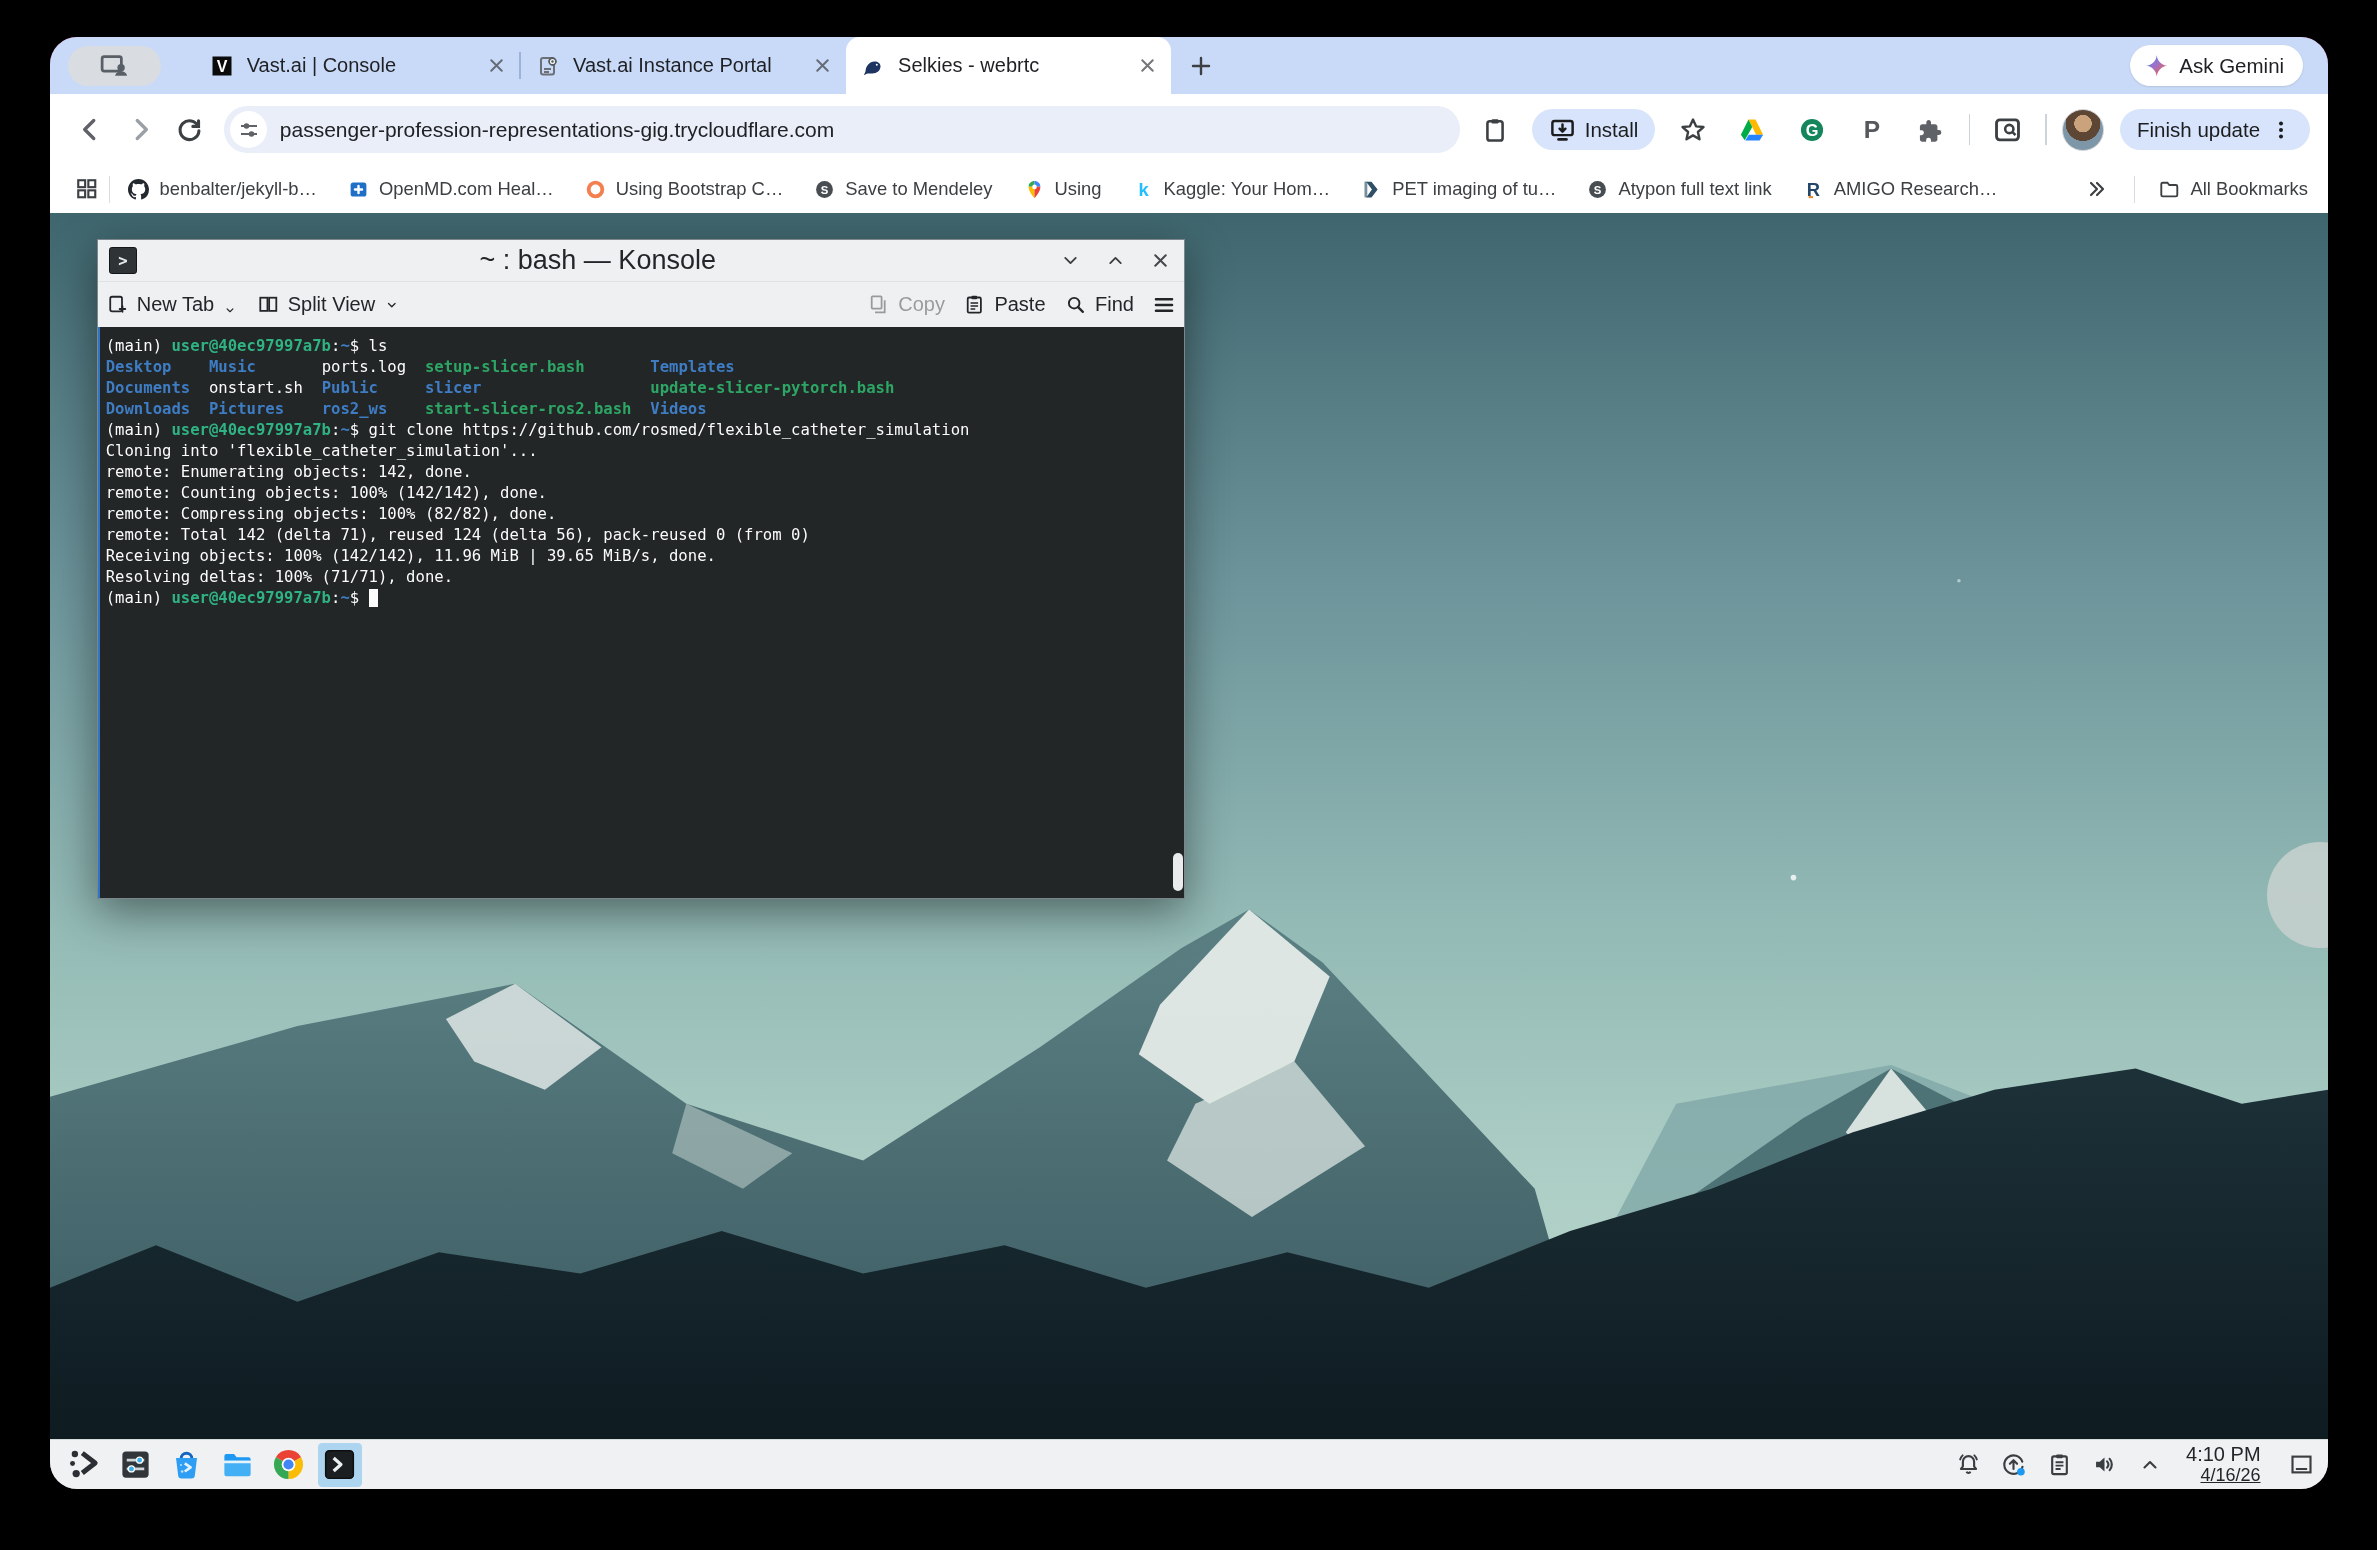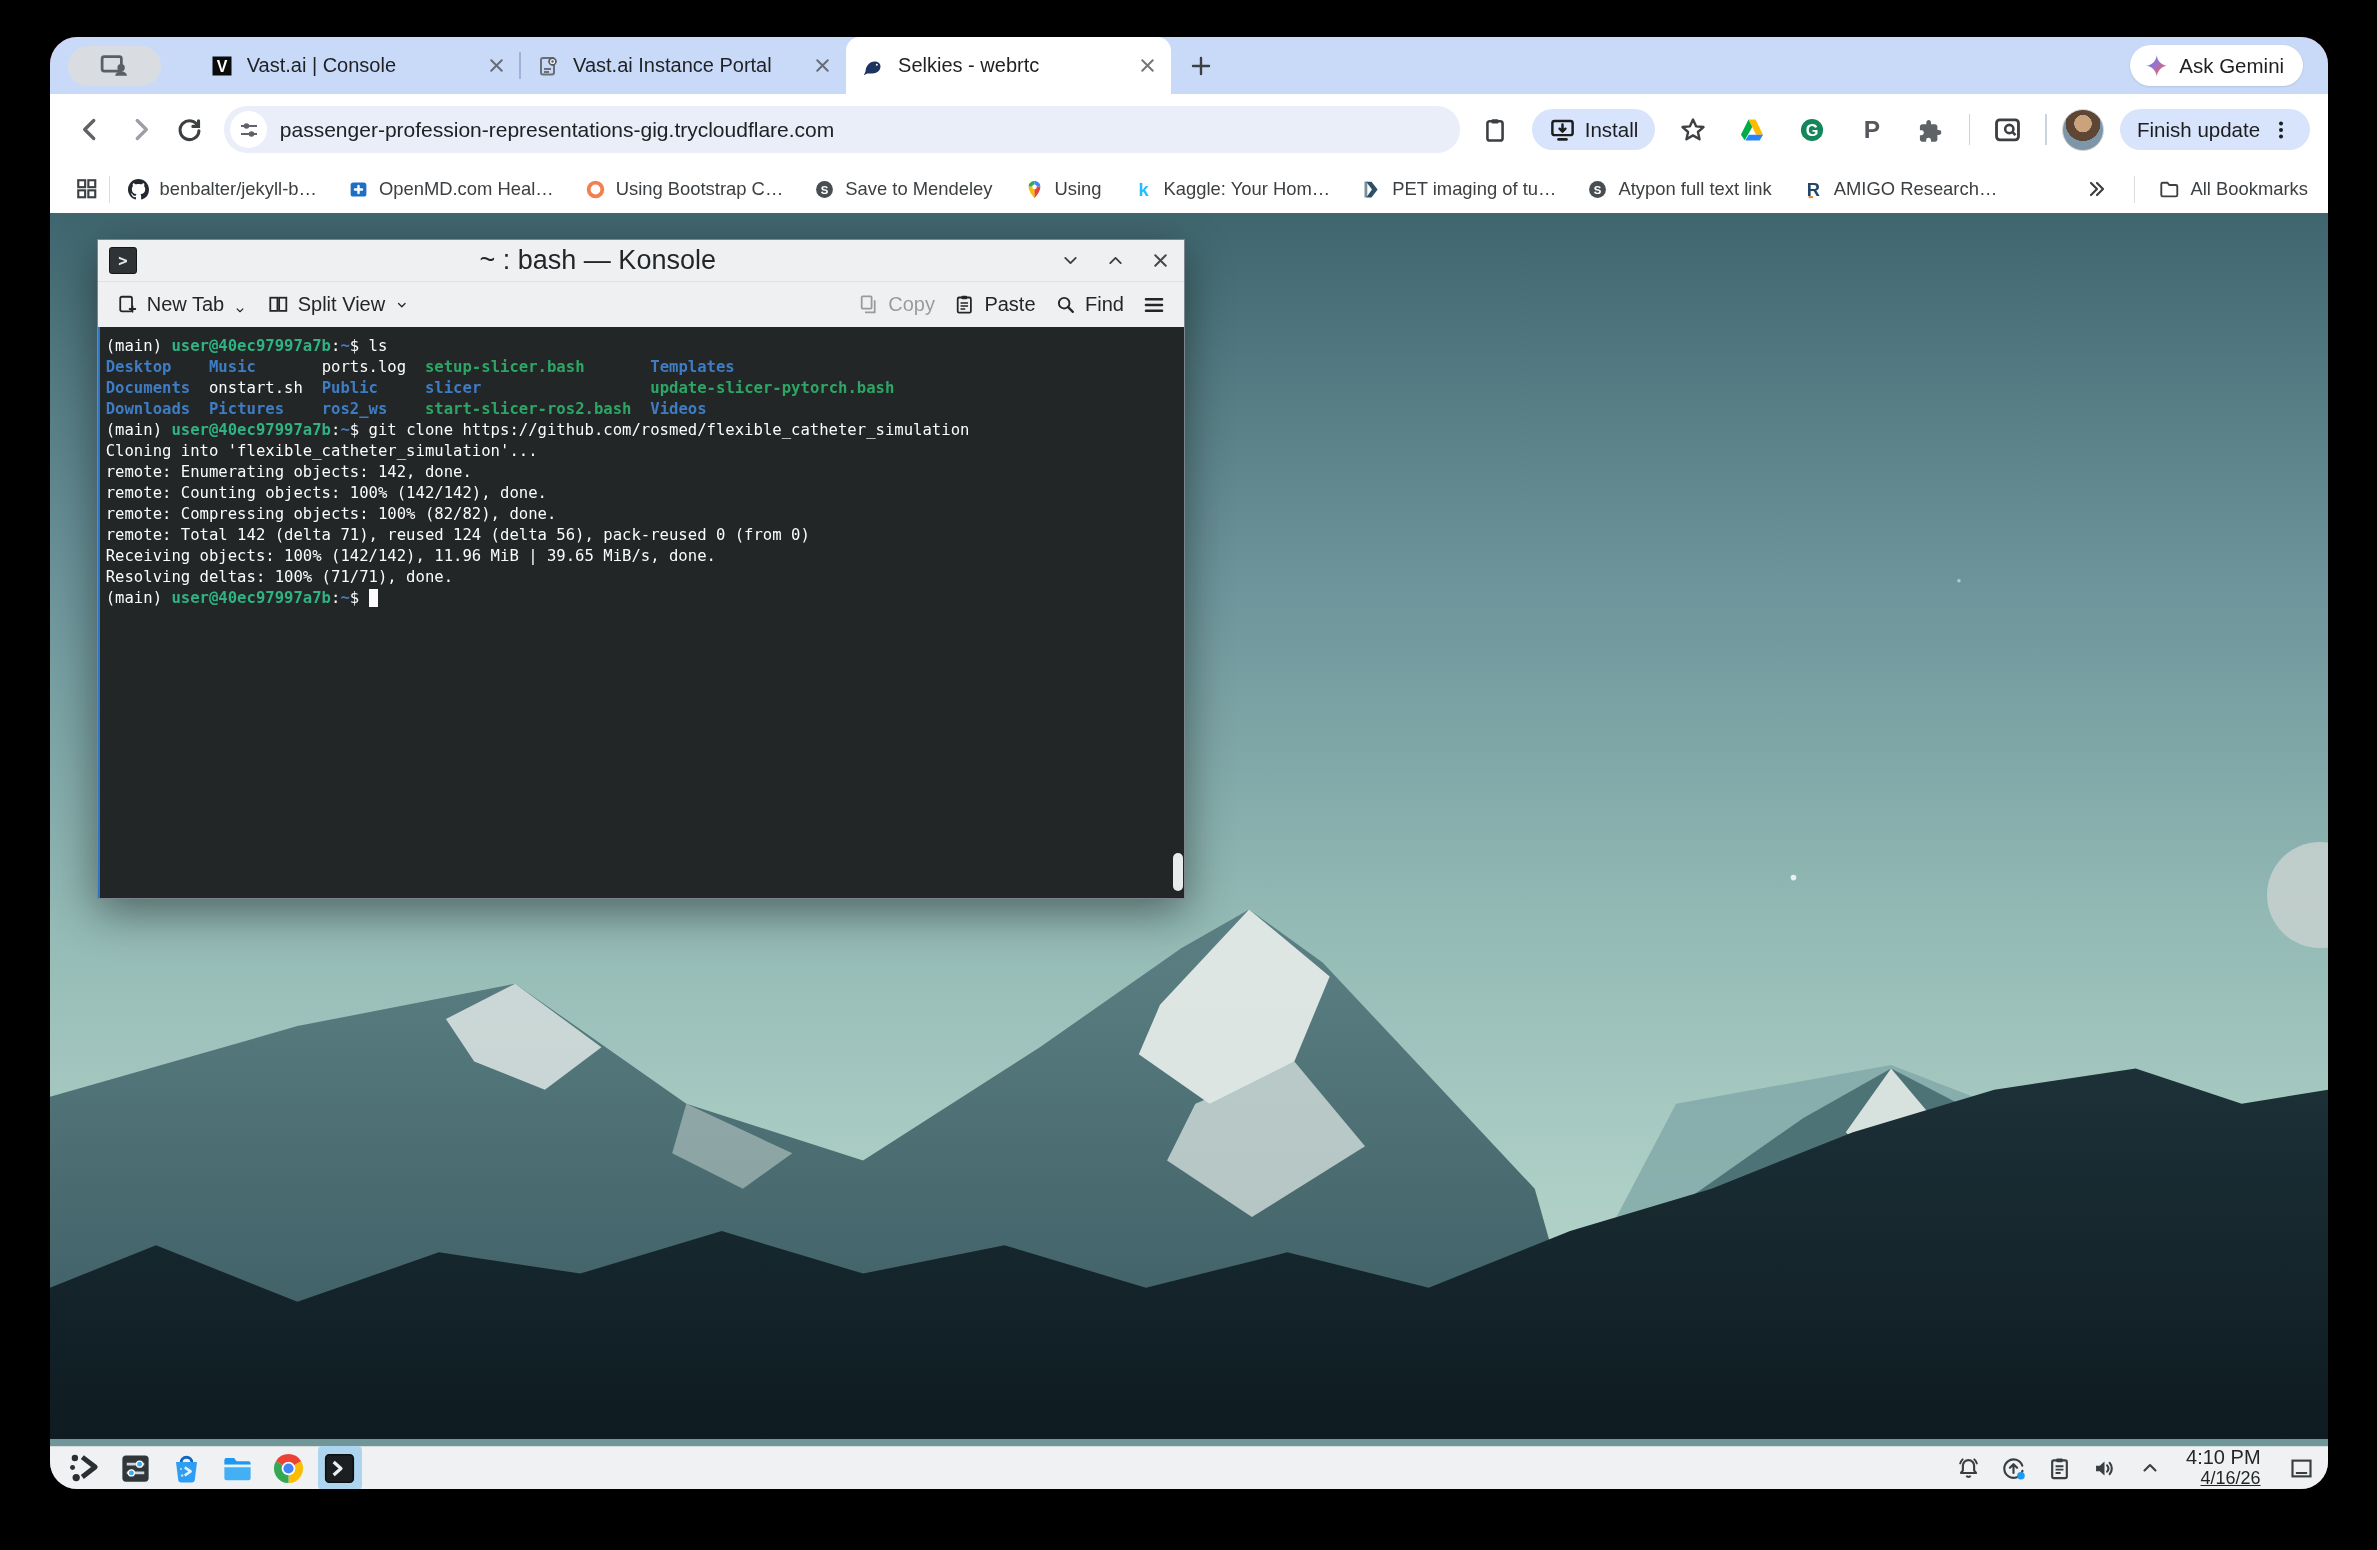--- a/index.html
+++ b/index.html
@@ -44,33 +44,33 @@
   .wallpaper{position:absolute;left:0;top:0;}
   .selkies-fab{position:absolute;width:106px;height:106px;border-radius:50%;background:rgba(198,208,206,.88);left:2217px;top:629px;}
 
   
   .konsole{position:absolute;left:47px;top:26px;width:1088px;height:660px;border:0.7px solid #7d868c;box-sizing:border-box;box-shadow:0 12.7px 42px rgba(0,0,0,.45);background:#232627;display:flex;flex-direction:column;}
   .k-titlebar{height:41px;background:#eff0f1;display:flex;align-items:center;padding:0 11.3px;flex:none;border-bottom:0.7px solid #dfe2e3;}
   .k-appicon{width:25.5px;height:25.5px;background:#2f3336;border:0.7px solid #14171a;border-radius:2.8px;color:#e8eaeb;font-size:15.6px;font-weight:bold;display:flex;align-items:center;justify-content:center;font-family:"DejaVu Sans Mono",monospace;}
   .k-title{flex:1;text-align:center;font-size:27px;color:#232629;}
   .k-controls{display:flex;align-items:center;gap:21px;}
   .k-ctl{width:24px;height:24px;display:flex;align-items:center;justify-content:center;}
-  .k-toolbar{height:45px;background:#eff0f1;display:flex;align-items:center;padding:0 12px;gap:8.5px;font-size:20px;color:#232629;flex:none;}
+  .k-toolbar{height:45px;background:#eff0f1;display:flex;align-items:center;padding:0 2px;gap:8.5px;font-size:20px;color:#232629;flex:none;}
   .k-btn{display:flex;align-items:center;gap:8.5px;background:transparent;border:none;font-size:20px;color:#232629;padding:4.2px 5.7px;}
   .k-btn.disabled{opacity:.42;}
   .k-toolbar .k-right{margin-left:auto;display:flex;align-items:center;gap:7px;}
   .k-body{flex:1;background:#232627;position:relative;border-left:2.8px solid #2e75c6;overflow:hidden;}
   .k-text{padding:8.5px 7px 0 5.7px;font-family:"DejaVu Sans Mono",monospace;font-size:15.6px;line-height:21px;white-space:pre;}
   .c-w{color:#fcfcfc;} .c-g{color:#2fb383;font-weight:bold;margin-top:47px;} .c-b{color:#3e7cc4;font-weight:bold;} .c-sg{color:#2da665;font-weight:bold;}
   .c-cursor{background:#fcfcfc;color:#232627;}
   .k-scrollbar{position:absolute;right:1.4px;top:2.8px;bottom:2.8px;width:10px;}
   .k-thumb{position:absolute;bottom:4.2px;left:0;width:10px;height:38px;border-radius:5px;background:#e9ebec;}
 
   
-  .taskbar{position:absolute;left:0;bottom:0;width:100%;height:43px;background:#eff1f2;border-top:0.7px solid #d8dbdc;display:flex;align-items:center;padding:0 12.7px;box-sizing:border-box;}
+  .taskbar{position:absolute;left:0;bottom:0;width:100%;height:50px;background:#eff1f2;border-top:0.7px solid #d8dbdc;display:flex;align-items:center;padding:0 12.7px;box-sizing:border-box;}
   .tb-apps{display:flex;align-items:center;gap:7px;height:100%;}
   .tb-app{width:44px;height:44px;display:flex;align-items:center;justify-content:center;border-radius:4.2px;}
   .tb-app.active{background:#aed5f0;}
   .tb-right{margin-left:auto;display:flex;align-items:center;gap:18.4px;}
   .tray-ic{width:27px;height:27px;display:flex;align-items:center;justify-content:center;}
   .clock{text-align:right;color:#232629;line-height:1.08;margin:0 4.2px;}
   .clock .t{font-size:20px;}
   .clock .d{font-size:18px;text-decoration:underline;}
   .showdesk{width:28px;height:28px;display:flex;align-items:center;justify-content:center;margin-left:4.2px;}
   text{font-family:"Liberation Sans",sans-serif;}

